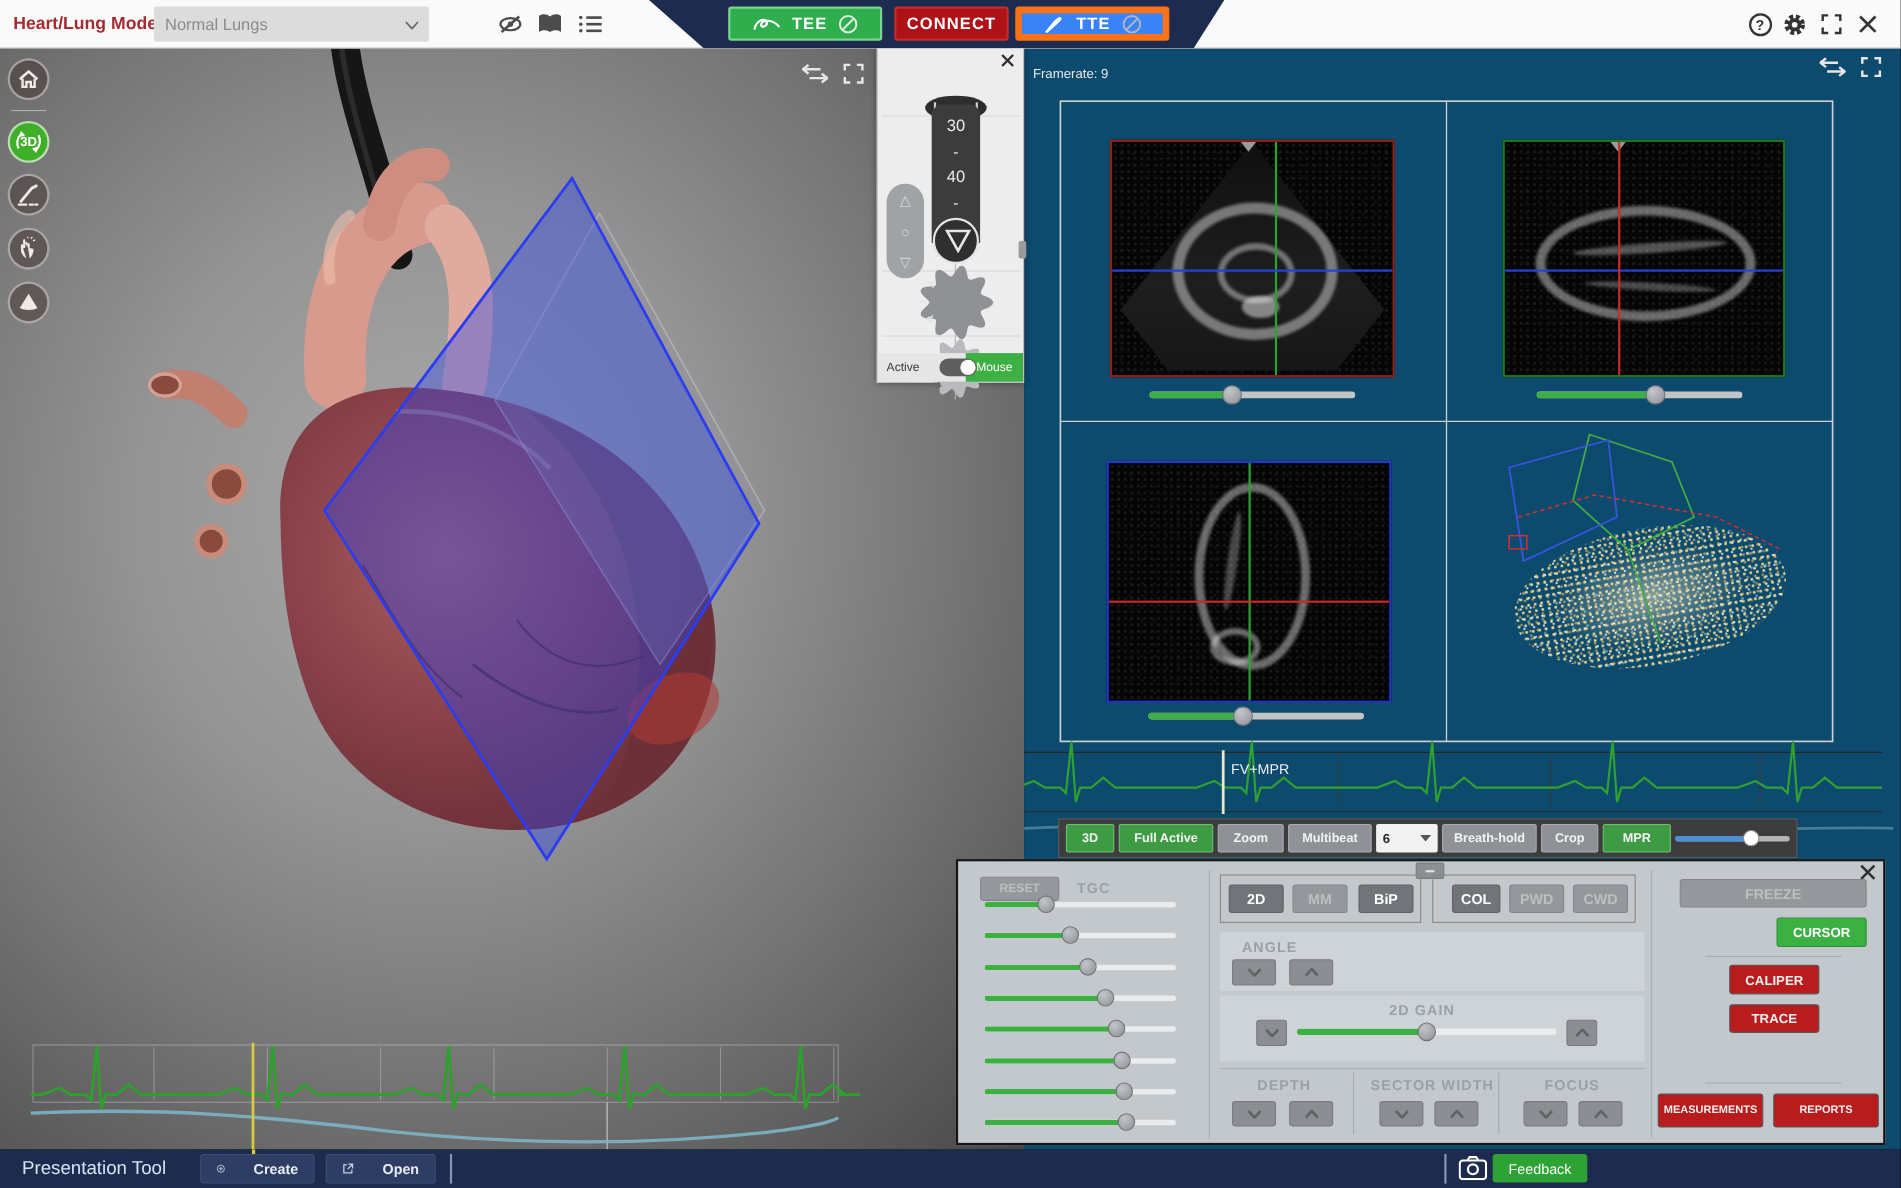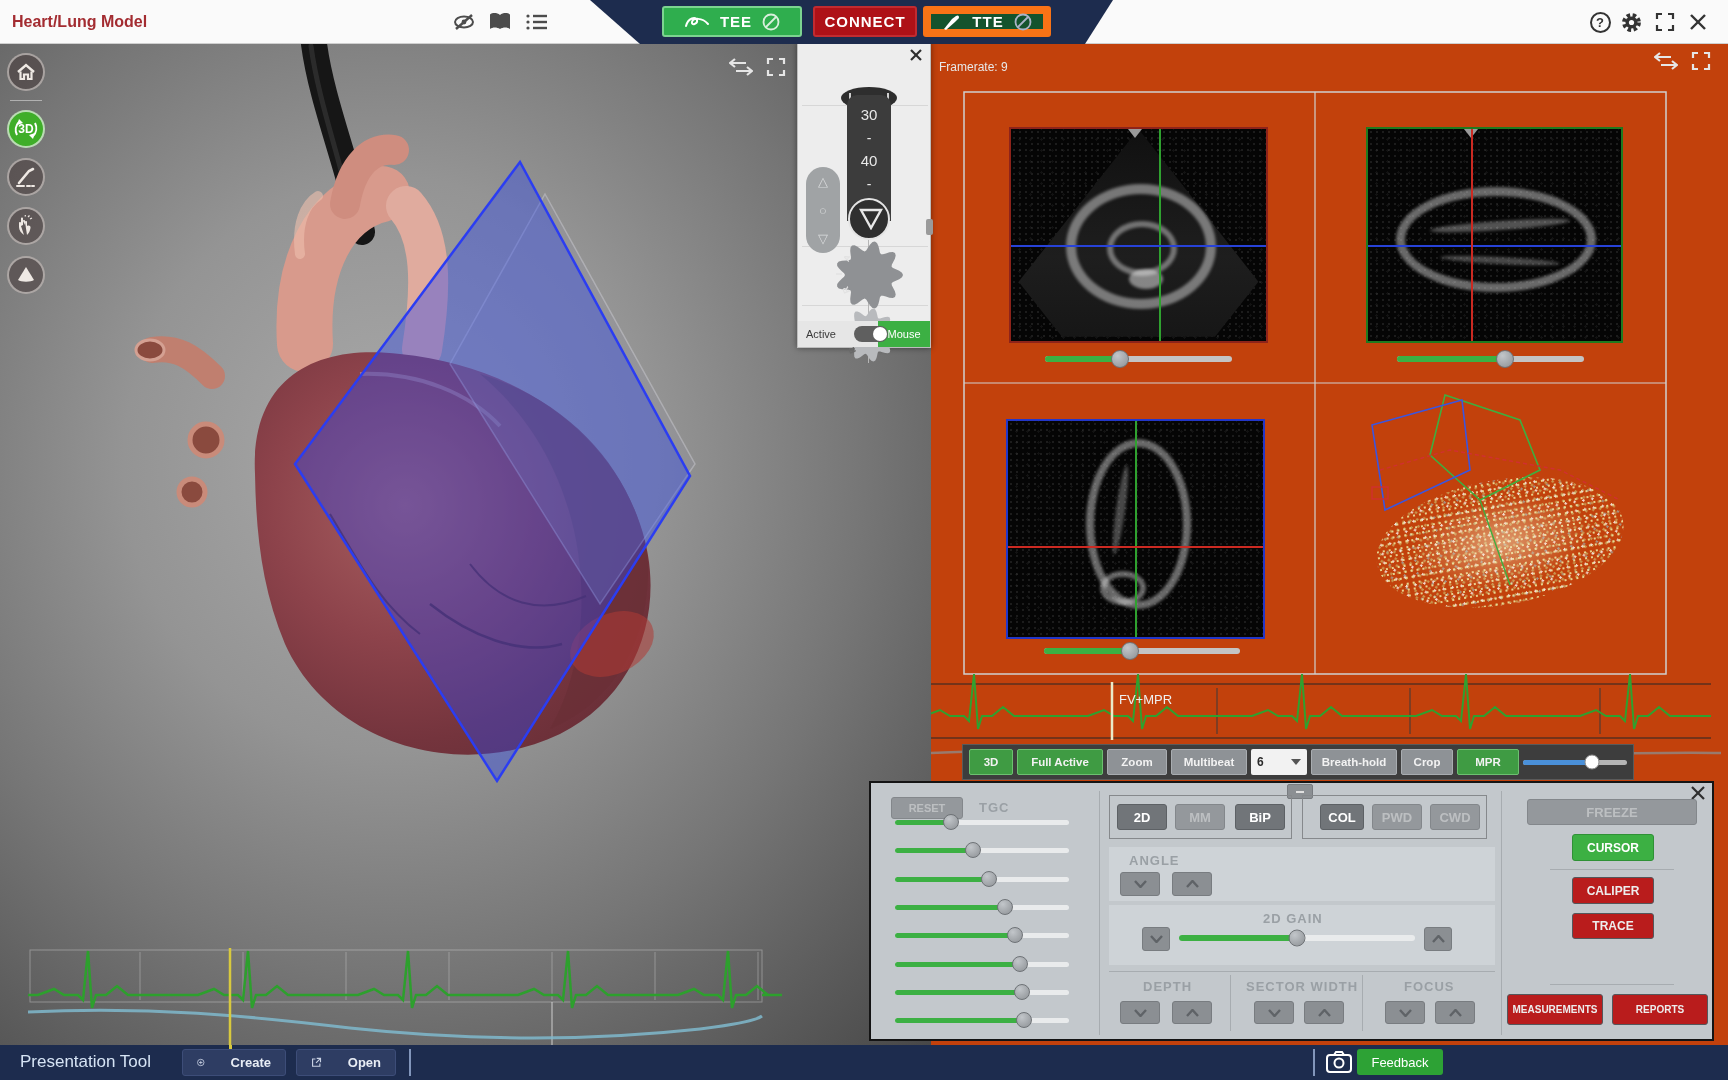--- a/index.html
+++ b/index.html
@@ -15,21 +15,21 @@
   .dropdown{position:absolute;top:6px;height:32px;background:#dcdcdc;border-radius:2px;display:flex;align-items:center;padding:0 10px;cursor:pointer;}
   #model-dd{left:140px;width:250px;}
   #model-dd span{color:#8b8b8b;font-size:15px;}
   #plane-dd{left:1170px;width:307px;}
   #plane-dd span{color:#b03338;font-size:15px;}
   .dd-chev{position:absolute;right:9px;top:13px;}
   .tb-icon{position:absolute;top:10px;width:24px;height:24px;display:flex;align-items:center;justify-content:center;cursor:pointer;}
   .probe-btn{position:absolute;top:6px;height:31px;border-radius:3px;display:flex;align-items:center;justify-content:center;gap:10px;color:#fff;font-weight:bold;font-size:15px;letter-spacing:1px;cursor:pointer;}
   #btn-tee{left:662px;width:140px;background:#2fae4e;border:2px solid #7cd490;}
   #btn-connect{left:813px;width:104px;background:#ae1117;border:2px solid #c22b30;}
-  #btn-tte{left:923px;width:128px;background:#14532d;border:8px solid #f97316;}
+  #btn-tte{left:923px;width:140px;background:#3b82f6;border:6px solid #f97316;}
   #help-icon{left:1588px;}
   #help-circle{width:21px;height:21px;border:2px solid #333;border-radius:50%;display:flex;align-items:center;justify-content:center;color:#333;font-size:13px;font-weight:bold;}
   #gear-icon{left:1619px;}
   #fs-top-icon{left:1653px;}
   #close-top-icon{left:1686px;}
 
   
   #viewport{position:absolute;left:0;top:44px;width:931px;height:1001px;z-index:1;
     background:radial-gradient(ellipse at 42% 42%, #aaaaaa 0%, #949494 35%, #767676 62%, #5a5a5a 85%, #484848 100%);}
   #vp-svg{position:absolute;left:0;top:0;}
@@ -60,21 +60,21 @@
   .pp-knob{position:absolute;cursor:pointer;}
   .knob-letter{position:absolute;font-size:9px;font-weight:bold;}
   #pp-pin{position:absolute;right:-3px;top:176px;width:7px;height:16px;background:#9a9a9a;border-radius:2px;}
   #pp-active-bar{position:absolute;left:0px;bottom:0px;width:132px;height:26px;display:flex;}
   #pp-active-left{flex:1;background:#e6e6e6;display:flex;align-items:center;padding-left:8px;color:#3a3a3a;font-size:11px;}
   #pp-active-right{width:52px;background:#3cb043;display:flex;align-items:center;justify-content:center;color:#fff;font-size:11px;}
   #pp-toggle{position:absolute;left:56px;top:5px;width:34px;height:16px;border-radius:8px;background:#5f5f5f;cursor:pointer;}
   #pp-toggle .knob{position:absolute;right:1px;top:1px;width:14px;height:14px;border-radius:50%;background:#fff;}
 
   
-  #us-panel{position:absolute;left:931px;top:44px;width:797px;height:1001px;background:#c2410c;z-index:2;}
+  #us-panel{position:absolute;left:931px;top:44px;width:797px;height:1001px;background:#0c4a6e;z-index:2;}
   #framerate{position:absolute;left:8px;top:16px;color:#e8e8e8;font-size:12px;z-index:3;}
   #us-label{position:absolute;left:188px;top:648px;color:#f0f0f0;font-size:13px;z-index:3;}
   .us-box{position:absolute;background:#050505;overflow:hidden;cursor:crosshair;
     background-image:radial-gradient(rgba(255,255,255,.09) 1px,transparent 1.4px),radial-gradient(rgba(255,255,255,.05) 1px,transparent 1.4px);
     background-size:6px 6px,11px 11px;background-position:0 0,3px 5px;}
   #q1-box{left:78px;top:83px;width:259px;height:216px;border:2px solid #8e231a;}
   #q2-box{left:435px;top:83px;width:257px;height:216px;border:2px solid #1f7a1f;}
   #q3-box{left:75px;top:375px;width:259px;height:220px;border:2px solid #2336c8;}
   .ring{position:absolute;border-radius:50%;filter:blur(1.5px);}
   .hline{position:absolute;height:2px;cursor:row-resize;}
@@ -115,21 +115,21 @@
   #mpr-slider .hs-track{top:11px;height:5px;background:#b5b5b5;}
   #mpr-slider .hs-fill{background:#4a90d9;}
   #mpr-slider .hs-thumb{top:13px;width:15px;height:15px;background:#fff;border:1px solid #8a8a8a;}
 
   
   #ctrl{position:absolute;left:869px;top:781px;width:845px;height:260px;background:#c3c8cc;border:2px solid #141414;z-index:6;}
   .sec-label{position:absolute;color:#9aa0a5;font-weight:bold;font-size:13px;letter-spacing:1px;}
   .cbtn{position:absolute;border-radius:3px;display:flex;align-items:center;justify-content:center;font-weight:bold;cursor:pointer;}
   .cbtn.dark{background:#717579;border:1px solid #5d6165;color:#fff;}
   .cbtn.dis{background:#94989c;border:1px solid #83878b;color:rgba(255,255,255,.38);cursor:default;}
-  .cbtn.green{background:#3cb043;border:1px solid #2f9136;color:#fff;}
+  .cbtn.green{background:#3cb043;border:1px solid #2f9136;color:#fff;margin-left:43px;}
   .cbtn.mid{background:#b91c1c;border:1px solid #54575b;color:#ededed;}
   .cbtn.chevb{background:#8b8f93;border:1px solid #787c80;}
   .groupbox{position:absolute;border:1px solid #86898c;}
   .subpanel{position:absolute;background:#ced3d7;}
   .vd{position:absolute;width:1px;background:#a7acb0;}
   .hd{position:absolute;height:1px;background:#a7acb0;}
   #tgc-sliders .hslider{height:14px;}
   #tgc-sliders .hs-track{top:4px;height:5px;background:#e9ebec;}
   #tgc-sliders .hs-thumb{top:6px;width:16px;height:16px;}
   #gain-slider .hs-track{top:6px;height:6px;background:#e9ebec;}
@@ -155,20 +155,26 @@
 </head>
 <body>
 
 <div id="app">
 
   <div id="topbar">
     <div id="navy-band"></div>
 
     <div id="model-label" class="tb-text">Heart/Lung Model</div>
 
+    <div id="model-dd" class="dropdown">
+      <span>Normal Lungs</span>
+      <svg class="dd-chev" width="13" height="8">
+          <polyline points="1,1 6.5,7 12,1" fill="none" stroke="#6a6a6a" stroke-width="1.6"></polyline>
+        </svg>
+    </div>
 
     <div class="tb-icon" style="left:452px">
       <svg width="24" height="24" viewBox="0 0 24 24">
         <ellipse cx="12" cy="12" rx="9" ry="5.5" fill="none" stroke="#4c4c4c" stroke-width="2"></ellipse>
         <circle cx="12" cy="12" r="2.4" fill="#4c4c4c"></circle>
         <line x1="4" y1="19" x2="20" y2="5" stroke="#4c4c4c" stroke-width="2.4"></line>
       </svg>
     </div>
     <div class="tb-icon" style="left:488px">
       <svg width="24" height="22" viewBox="0 0 24 22">

